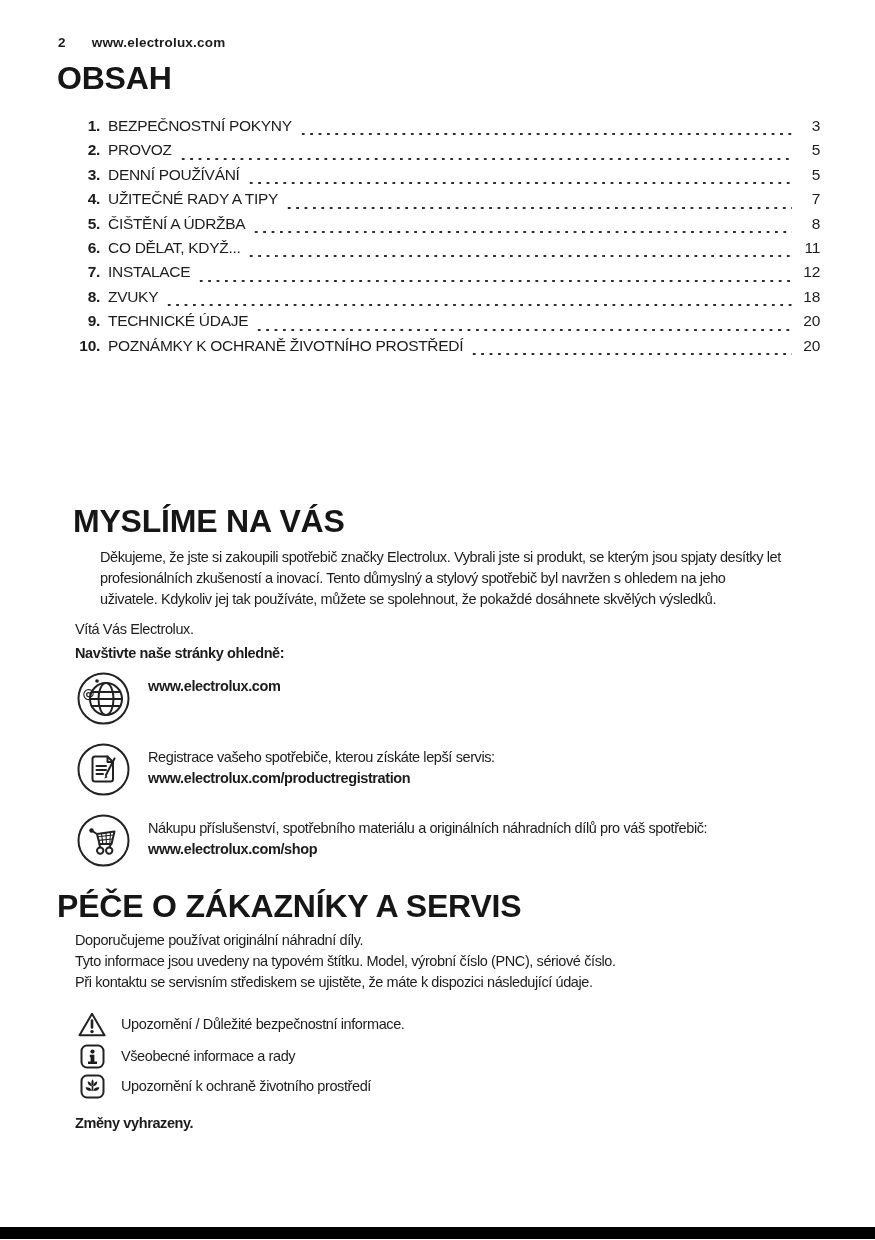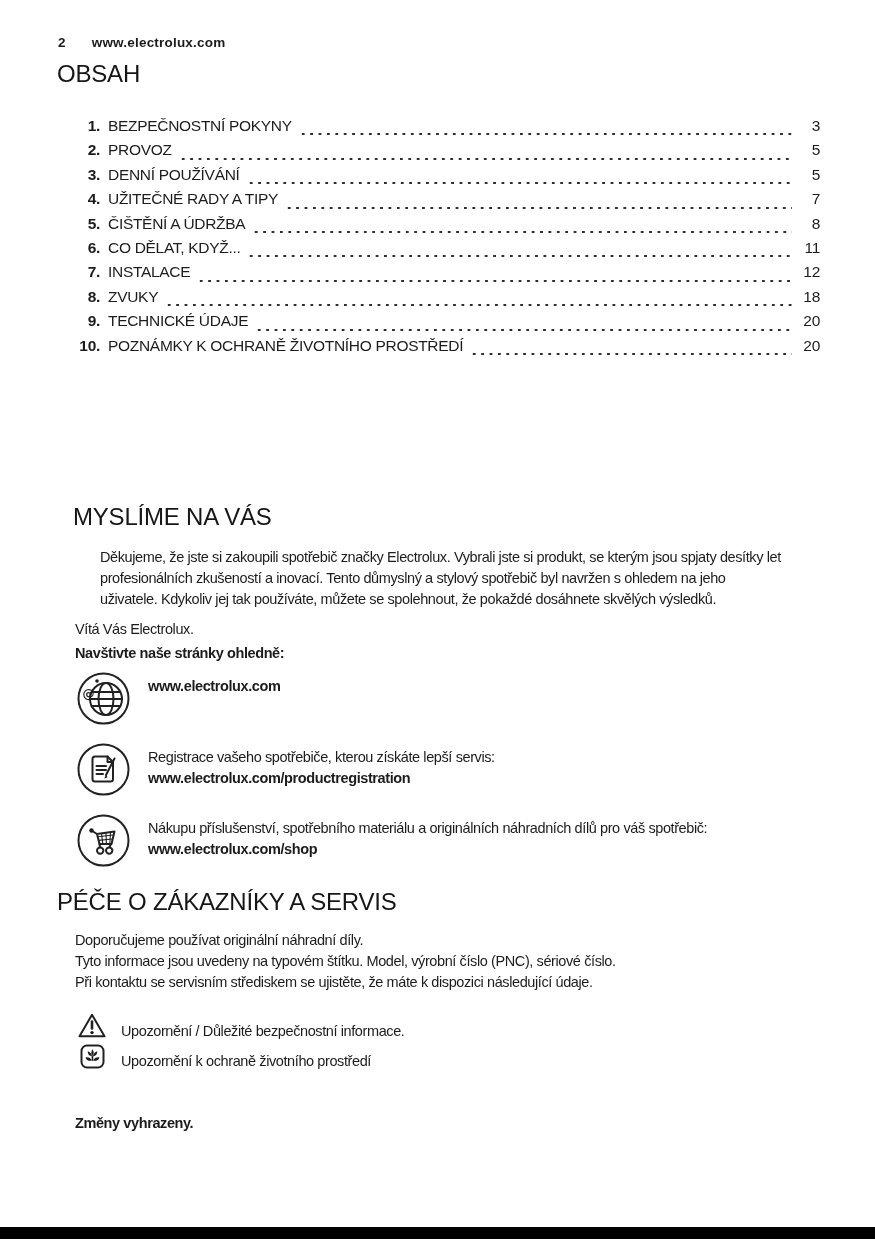--- a/index.html
+++ b/index.html
@@ -3,21 +3,21 @@
 <meta charset="utf-8">
 <style>
   html,body{margin:0;padding:0;background:#e8e8e8;}
   .page{
     position:relative;width:875px;height:1240px;background:#ffffff;
     font-family:"Liberation Sans","DejaVu Sans",sans-serif;color:#1c1c1c;
     overflow:hidden;margin:0 auto;
   }
   .hdr{position:absolute;top:35px;left:58px;display:flex;gap:26px;
     font-size:13.5px;font-weight:700;letter-spacing:.2px;}
-  h1.sec{position:absolute;margin:0;font-weight:400;font-size:24px;
+  h1.sec{position:absolute;margin:0;font-weight:700;font-size:32px;
     letter-spacing:-.2px;color:#161616;}
   #t-obsah{top:60px;left:57px;}
   #t-myslime{top:503px;left:73px;}
   #t-pece{top:888px;left:57px;}
 
   .toc{position:absolute;top:117px;left:60px;width:760px;}
   .toc-row{display:flex;align-items:baseline;height:24.4px;font-size:15.5px;
     letter-spacing:-.3px;white-space:nowrap;}
   .toc-num{width:40px;text-align:right;padding-right:8px;font-weight:700;flex:0 0 auto;}
   .toc-leader{flex:1 1 auto;margin:0 6px 0 7px;align-self:stretch;
@@ -35,21 +35,21 @@
   #footer-note{top:1113px;left:75px;font-weight:bold;}
 
   .resources{position:absolute;top:671px;left:76px;}
   .res-item{display:flex;align-items:flex-start;gap:17px;margin-bottom:16px;height:55px;}
   .res-icon{flex:0 0 55px;height:55px;}
   .res-text{padding-top:5px;font-size:14.5px;letter-spacing:-.4px;line-height:20.5px;}
   .res-text .link{font-weight:700;white-space:nowrap;display:block;}
   .res-text .desc{white-space:nowrap;display:block;}
 
   .legend{position:absolute;top:1009px;left:76px;}
-  .leg-row{display:flex;align-items:flex-end;gap:13px;margin-bottom:4px;}
+  .leg-row{display:flex;align-items:center;gap:13px;margin-bottom:4px;}
   .leg-icon{flex:0 0 32px;display:flex;justify-content:center;}
   .leg-text{font-size:14.5px;letter-spacing:-.4px;}
 
   .bottom-bar{position:absolute;left:0;top:1227px;width:875px;height:12px;background:#000;}
 
   svg .st{stroke:#222;stroke-width:2;fill:none;stroke-linecap:round;stroke-linejoin:round;}
   svg .thin{stroke:#222;stroke-width:1.1;fill:none;}
   svg .fl{fill:#1c1c1c;stroke:none;}
 </style>
 </head>
@@ -216,20 +216,30 @@
       <span class="leg-icon">
         <svg width="30" height="27" viewBox="0 0 30 27">
           <path class="st" d="M15 2.8 L27.5 24.3 H2.5 Z"></path>
           <line x1="15" y1="9.5" x2="15" y2="16.5" stroke="#222" stroke-width="2.6" stroke-linecap="round"></line>
           <circle class="fl" cx="15" cy="20.6" r="1.7"></circle>
         </svg>
       </span>
       <span class="leg-text">Upozornění / Důležité bezpečnostní informace.</span>
     </div>
 
+    <div class="leg-row" style="height:26px">
+      <span class="leg-icon">
+        <svg width="25" height="25" viewBox="0 0 25 25">
+          <rect class="st" x="1.5" y="1.5" width="22" height="22" rx="5.5"></rect>
+          <circle class="fl" cx="12.5" cy="7.6" r="2.1"></circle>
+          <path class="fl" d="M9.8 10.8 H14.4 V17.6 H17 V20 H8 V17.6 H10.6 V13.2 H9.8 Z"></path>
+        </svg>
+      </span>
+      <span class="leg-text">Všeobecné informace a rady</span>
+    </div>
 
     <div class="leg-row" style="height:26px">
       <span class="leg-icon">
         <svg width="25" height="25" viewBox="0 0 25 25">
           <rect class="st" x="1.5" y="1.5" width="22" height="22" rx="5.5"></rect>
           <path class="fl" d="M12.5 5.2 C10.9 7.3 10.9 10.4 12.5 12 C14.1 10.4 14.1 7.3 12.5 5.2 Z"></path>
           <path class="fl" d="M7.8 7.3 C7.6 10.4 9.6 12.3 12.2 12.2 C11.4 9.7 10.2 8 7.8 7.3 Z"></path>
           <path class="fl" d="M17.2 7.3 C17.4 10.4 15.4 12.3 12.8 12.2 C13.6 9.7 14.8 8 17.2 7.3 Z"></path>
           <line x1="12.5" y1="12" x2="12.5" y2="16.8" stroke="#1c1c1c" stroke-width="1.6"></line>
           <path class="fl" d="M5.6 13.4 C8.1 12.9 11 14.1 11.9 16.6 C8.7 17.3 6.2 15.9 5.6 13.4 Z"></path>

